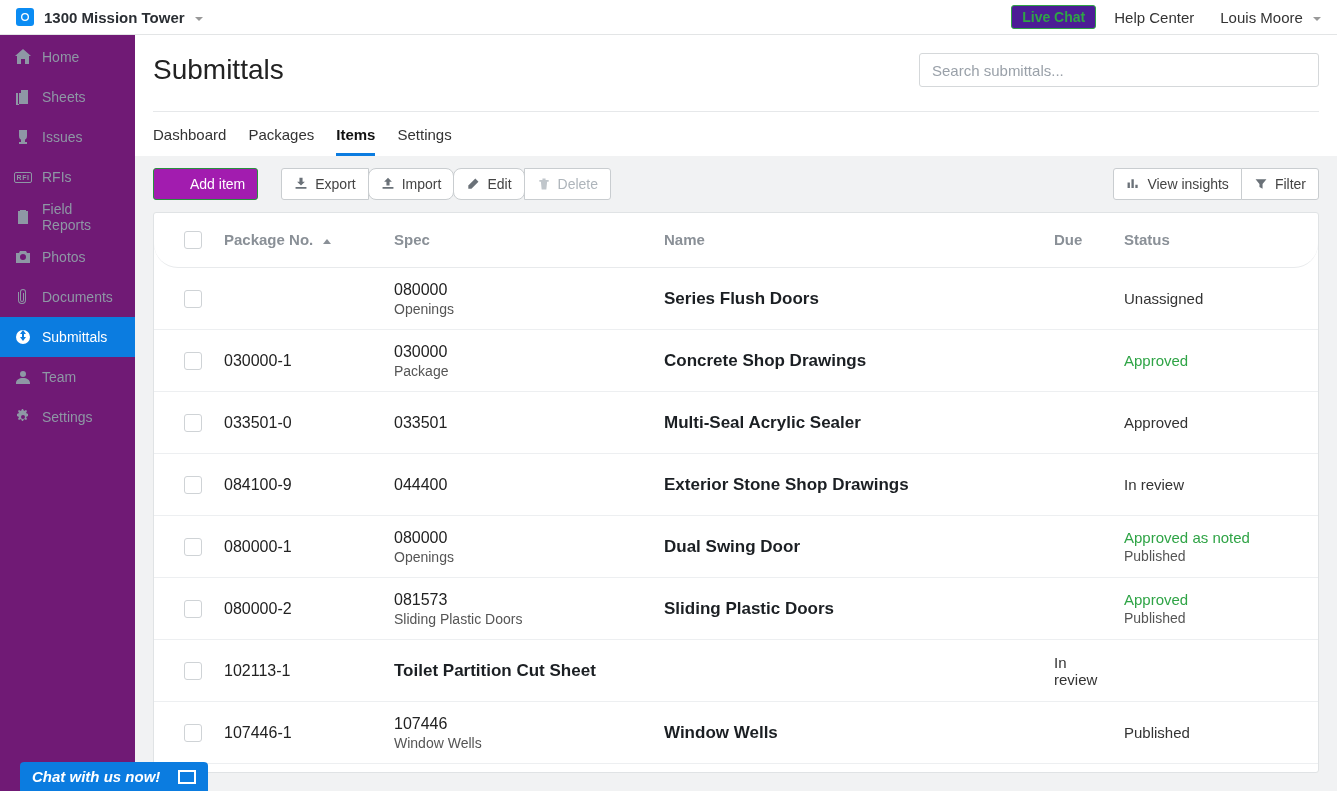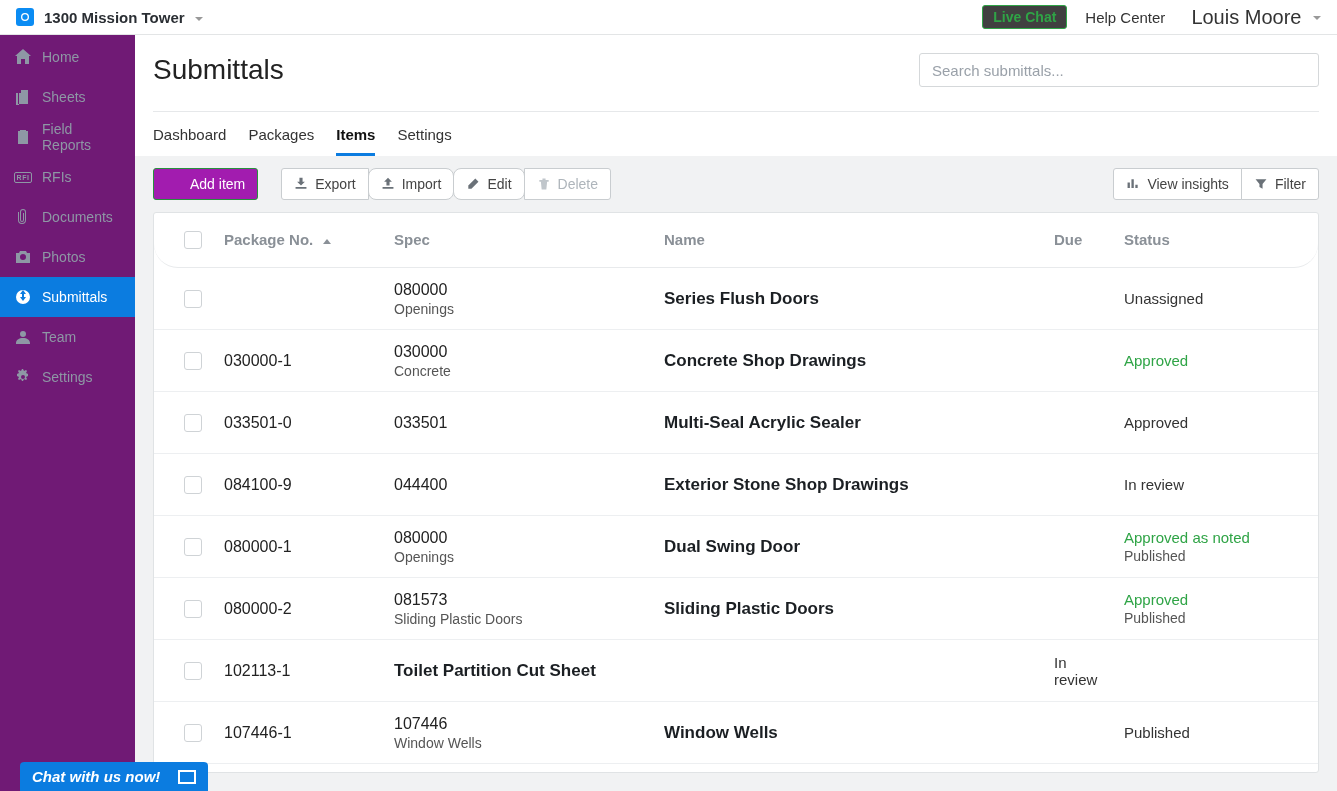--- a/index.html
+++ b/index.html
@@ -44,38 +44,38 @@
       margin-left: 6px;
       width: 0; height: 0;
       border-left: 4px solid transparent;
       border-right: 4px solid transparent;
       border-top: 4px solid #999;
       vertical-align: middle;
     }
     .topbar-spacer { flex: 1; }
     .live-chat-btn {
       border: 1px solid #2fa446;
-      background: #404040;
+      background: #4c1d95;
       color: #2fa446;
       border-radius: 3px;
       padding: 3px 10px;
       font-size: 14px;
       font-weight: 600;
       cursor: pointer;
       margin-right: 18px;
     }
     .help-center {
       font-size: 15px;
       font-weight: 500;
       color: #333;
       margin-right: 26px;
       cursor: pointer;
     }
     .user-menu {
-      font-size: 20px;
+      font-size: 15px;
       font-weight: 500;
       color: #333;
       cursor: pointer;
     }
 
     
     .layout { display: flex; height: calc(791px - 35px); }
 
     
     .sidebar {
@@ -391,46 +391,54 @@
         <span class="nav-icon">
           <svg viewBox="0 0 18 18">
             <use href="#i-sheets"></use>
           </svg>
         </span>
         <span>Sheets</span>
       </div>
       <div class="nav-item">
         <span class="nav-icon">
           <svg viewBox="0 0 18 18">
+            <use href="#i-issues"></use>
+          </svg>
+        </span>
+        <span>Issues</span>
+      </div>
+      <div class="nav-item">
+        <span class="nav-icon">
+          <span class="rfi-badge">RFI</span>
+        </span>
+        <span>RFIs</span>
+      </div>
+      <div class="nav-item">
+        <span class="nav-icon">
+          <svg viewBox="0 0 18 18">
             <use href="#i-clipboard"></use>
           </svg>
         </span>
         <span>Field Reports</span>
       </div>
       <div class="nav-item">
         <span class="nav-icon">
-          <span class="rfi-badge">RFI</span>
-        </span>
-        <span>RFIs</span>
+          <svg viewBox="0 0 18 18">
+            <use href="#i-camera"></use>
+          </svg>
+        </span>
+        <span>Photos</span>
       </div>
       <div class="nav-item">
         <span class="nav-icon">
           <svg viewBox="0 0 18 18">
             <use href="#i-attachment"></use>
           </svg>
         </span>
         <span>Documents</span>
-      </div>
-      <div class="nav-item">
-        <span class="nav-icon">
-          <svg viewBox="0 0 18 18">
-            <use href="#i-camera"></use>
-          </svg>
-        </span>
-        <span>Photos</span>
       </div>
       <div class="nav-item active">
         <span class="nav-icon">
           <svg viewBox="0 0 18 18">
             <use href="#i-submittals"></use>
           </svg>
         </span>
         <span>Submittals</span>
       </div>
       <div class="nav-item">
@@ -553,21 +561,21 @@
               <div class="status-text">Unassigned</div>
             </div>
           </div>
           <div class="t-row">
             <div class="cell check-cell">
               <div class="checkbox"></div>
             </div>
             <div class="cell pkg-no">030000-1</div>
             <div class="cell">
               <div class="spec-code">030000</div>
-              <div class="spec-name">Concrete</div>
+              <div class="spec-name">Package</div>
             </div>
             <div class="cell item-name">Concrete Shop Drawings</div>
             <div class="cell"></div>
             <div class="cell">
               <div class="status-text green">Approved</div>
             </div>
           </div>
           <div class="t-row">
             <div class="cell check-cell">
               <div class="checkbox"></div>

